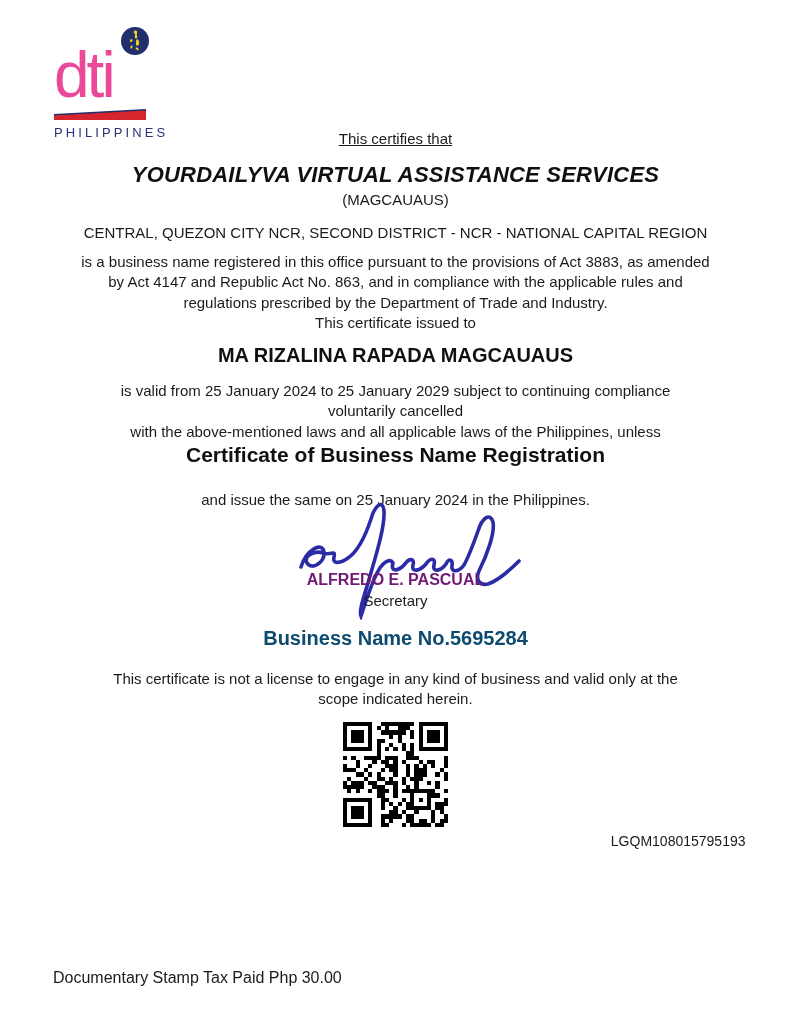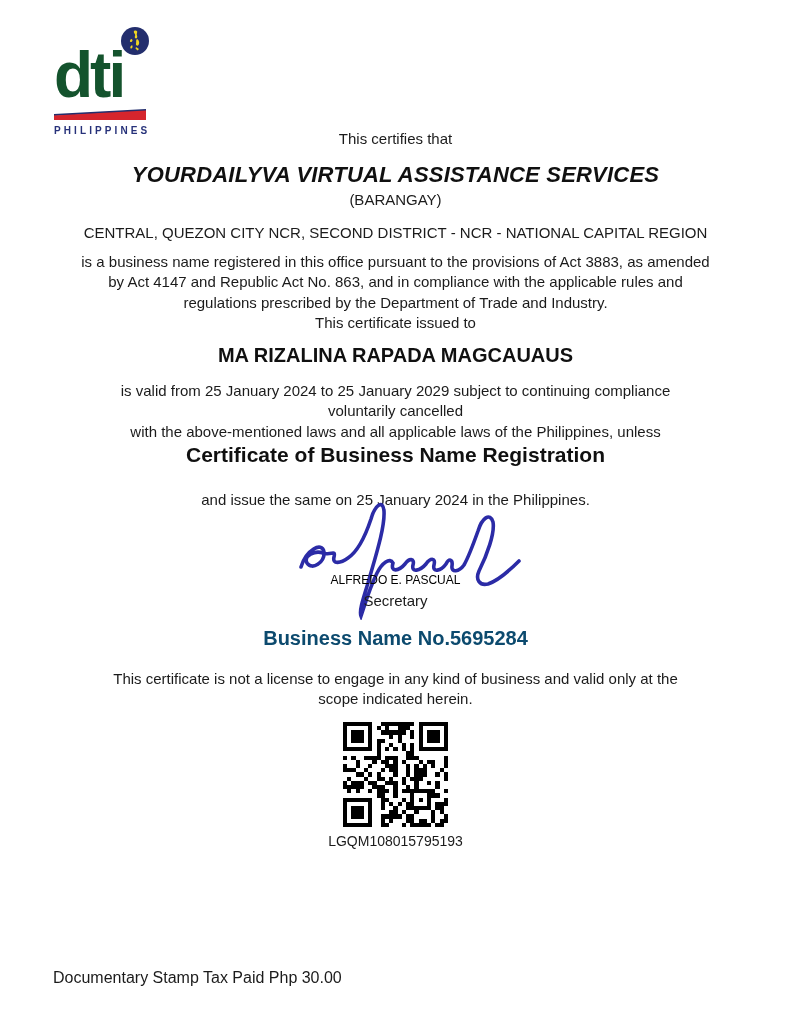--- a/index.html
+++ b/index.html
@@ -11,55 +11,55 @@
     overflow:hidden;
     font-family:"Liberation Sans", sans-serif;
     color:#1b1b1b;
   }
 
   
   .logo { position:absolute; left:54px; top:28px; width:94px; }
   .logo-mark { position:relative; height:76px; }
   .dti-wordmark {
     position:absolute; left:0; bottom:0;
-    font-size:64px; font-weight:bold; letter-spacing:-3px;
-    line-height:58px; color:#14532d;
+    font-size:64px; font-weight:normal; letter-spacing:-3px;
+    line-height:58px; color:#ec4899;
   }
   .logo-globe { position:absolute; right:-2px; top:-2px; }
   .logo-swoosh { margin-top:2px; }
   .logo-caption {
     margin-top:1px;
-    font-size:10px; font-weight:bold; color:#27327a;
+    font-size:13px; font-weight:normal; color:#27327a;
     letter-spacing:3.1px; white-space:nowrap;
   }
 
   
   .content { width:700px; margin:0 auto; text-align:center; }
   .line   { font-size:15px; line-height:20.5px; }
-  .intro          { margin-top:129px; }
+  .intro          { margin-top:129px;text-decoration:underline; }
   .business-name  { margin-top:12px; font-size:22px; font-weight:bold; line-height:26px; color:#101010; letter-spacing:0.2px;font-style:italic; }
   .scope          { margin-top:2px; }
   .address        { margin-top:13px; }
   .clause         { margin-top:8px; }
   .owner-name     { margin-top:9px; font-size:20px; font-weight:bold; line-height:24px; color:#101010; }
   .validity       { margin-top:14px; }
   .testimony      { margin-top:15px; }
   .cert-title     { font-size:21px; font-weight:bold; line-height:25px; color:#101010; }
   .issue-line     { margin-top:23px; }
 
   .sig-block { position:relative; margin-top:0; height:100px; }
   .signature-svg { position:absolute; top:-16px; left:calc(50% - 105px); }
-  .signatory-name { padding-top:58px; font-size:12px; font-weight:normal; line-height:22px; color:#000000; position:relative; }
+  .signatory-name { padding-top:58px; font-size:16px; font-weight:bold; line-height:22px; color:#701a75; position:relative; }
   .signatory-role { font-size:15px; line-height:20px; position:relative; }
 
   .bn-number   { margin-top:15px; font-size:20px; font-weight:bold; line-height:24px; color:#0c4a6e; }
   .disclaimer  { margin-top:19px; }
   .qr-wrap     { margin-top:12px; height:105px; }
   .qr-wrap svg { shape-rendering:crispEdges; }
-  .qr-caption  { margin-top:5px; font-size:14px; line-height:18px; }
+  .qr-caption  { margin-top:5px; font-size:14px; line-height:18px;text-align:right; }
 
   .footer-note {
     position:absolute; left:53px; top:969px;
     font-size:16px; color:#1b1b1b;
   }
 </style>
 </head>
 <body>
 
 <div class="page">
@@ -85,21 +85,21 @@
       </svg>
     </div>
     <div class="logo-caption">PHILIPPINES</div>
   </div>
 
   <div class="content">
 
     <div class="line intro">This certifies that</div>
 
     <div class="business-name">YOURDAILYVA VIRTUAL ASSISTANCE SERVICES</div>
-    <div class="line scope">(BARANGAY)</div>
+    <div class="line scope">(MAGCAUAUS)</div>
 
     <div class="line address">CENTRAL, QUEZON CITY NCR, SECOND DISTRICT - NCR - NATIONAL CAPITAL REGION</div>
 
     <div class="clause">
       <div class="line">is a business name registered in this office pursuant to the provisions of Act 3883, as amended</div>
       <div class="line">by Act 4147 and Republic Act No. 863, and in compliance with the applicable rules and</div>
       <div class="line">regulations prescribed by the Department of Trade and Industry.</div>
       <div class="line">This certificate issued to</div>
     </div>
 

